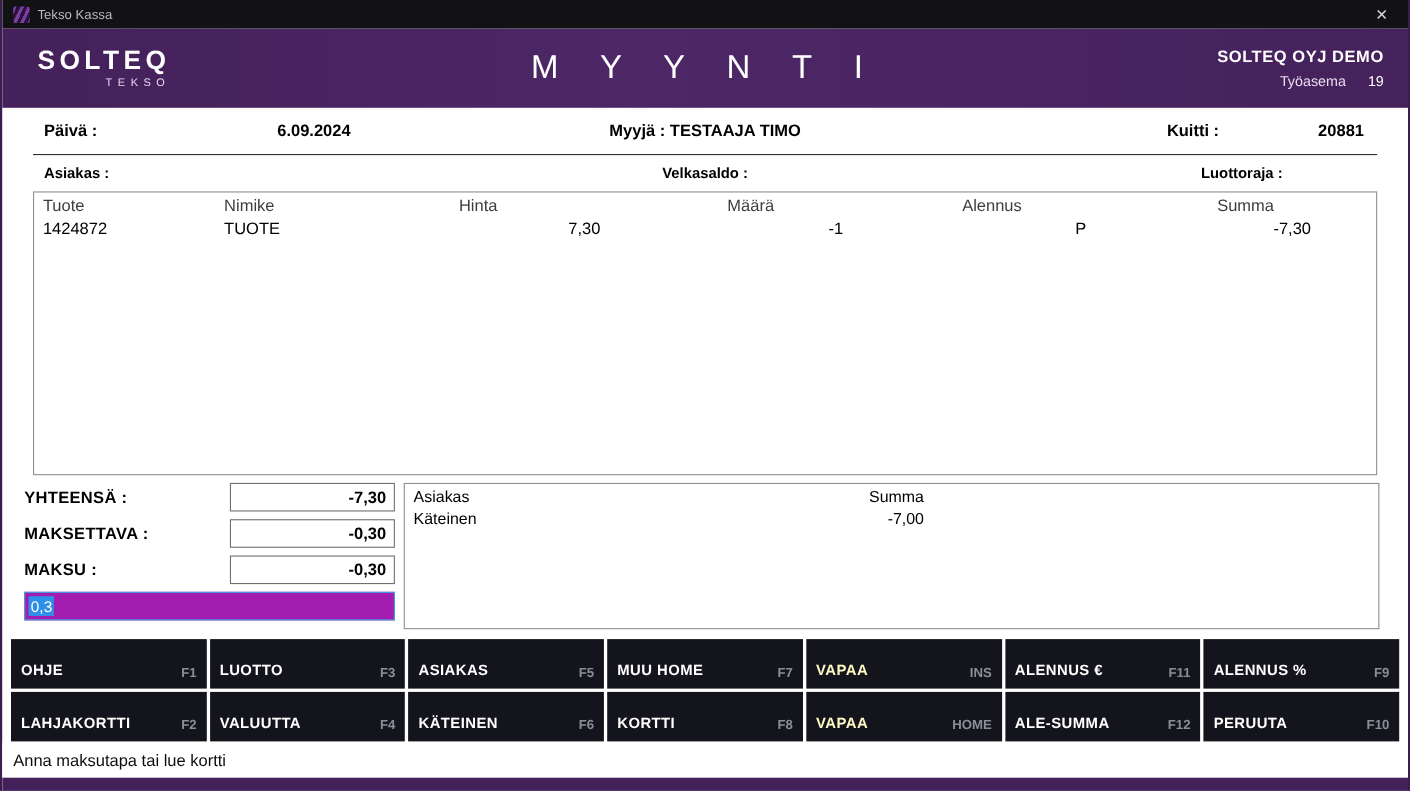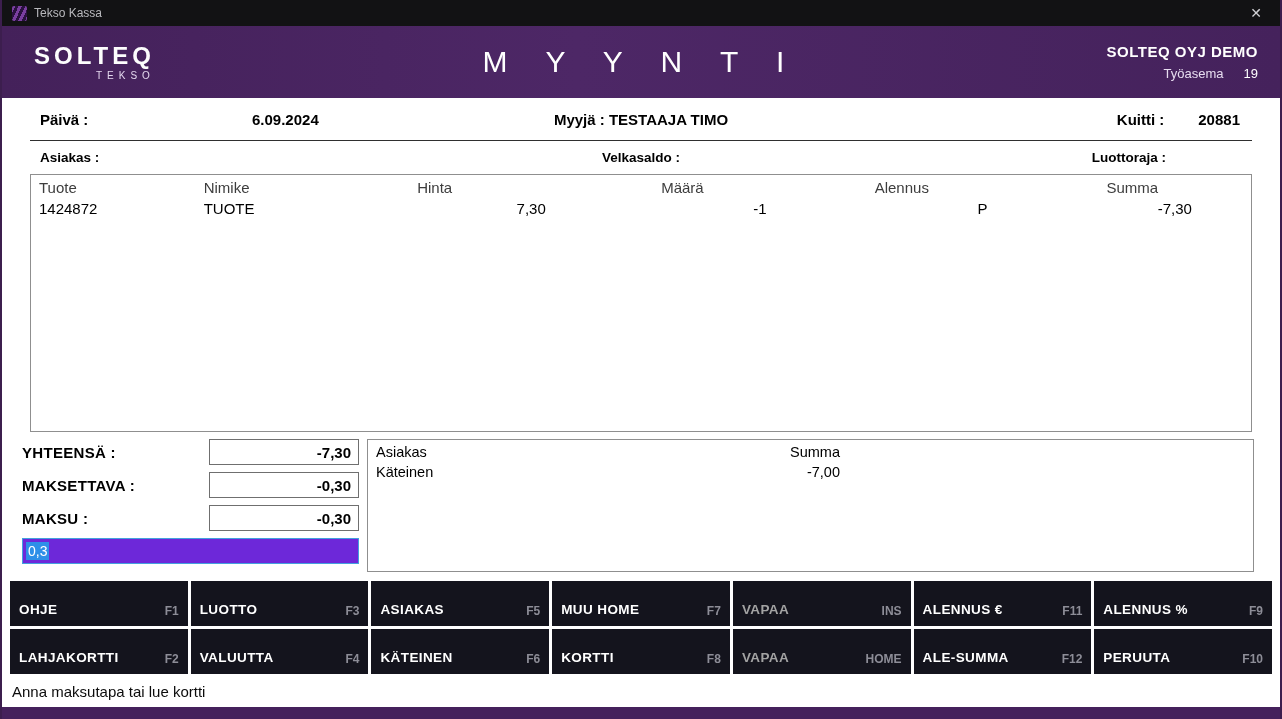--- a/index.html
+++ b/index.html
@@ -53,21 +53,21 @@
   
   .info-row1 {
     flex: 0 0 43px; display: grid; grid-template-columns: 1fr 1fr 1fr;
     align-items: center; font-size: 15px; font-weight: 700; color: #000;
     border-bottom: 1px solid #2f2f2f;
     margin: 0 28px;
   }
   .ir1-left { display: flex; }
   .ir1-left .lbl { width: 222px; padding-left: 10px; }
   .ir1-center { text-align: center; }
-  .ir1-right { display: flex; justify-content: flex-end; gap: 34px; padding-right: 12px; }
+  .ir1-right { display: flex; justify-content: flex-end; gap: 90px; padding-right: 12px; }
   .info-row2 {
     flex: 0 0 33px; display: grid; grid-template-columns: 1fr 1fr 1fr;
     align-items: center; font-size: 13.5px; font-weight: 700; color: #000;
     margin: 0 28px;
   }
   .ir2-left { padding-left: 10px; }
   .ir2-center { text-align: center; }
   .ir2-right { text-align: right; padding-right: 86px; }
   
   .sale-table-wrap {
@@ -90,21 +90,21 @@
   .total-row { display: flex; align-items: center; margin-bottom: 7px; }
   .total-lbl { font-size: 15px; font-weight: 700; letter-spacing: 0.3px; color: #000; }
   .total-field {
     margin-left: auto; width: 150px; height: 26px;
     border: 1px solid #6f6f6f; background: #fff;
     font-size: 15px; font-weight: 700; color: #000;
     text-align: right; padding: 4px 7px 0 0;
   }
   .pay-input {
     margin-top: 6px; width: 100%; height: 26px;
-    border: 1px solid #43a0de; background: #6d28d9;
+    border: 1px solid #43a0de; background: #a21caf;
     font-size: 15px; color: #fff; display: flex; align-items: center;
     padding-left: 3px;
   }
   .pay-input .sel { background: #2e8fe8; color: #fff; padding: 1px 2px; font-size: 14px; }
   .payments {
     flex: 1; border: 1px solid #8f8f8f; background: #fff;
     font-size: 14.5px; color: #000; padding-top: 2px;
   }
   .pay-grid { display: grid; grid-template-columns: 380px 100px 1fr; }
   .pay-grid > div { padding: 2px 8px; white-space: nowrap; }
@@ -119,21 +119,21 @@
   }
   .fn-btn .fn-label {
     position: absolute; left: 9px; bottom: 9px;
     color: #ffffff; font-size: 13.5px; font-weight: 700; letter-spacing: 0.4px;
     white-space: nowrap;
   }
   .fn-btn .fn-key {
     position: absolute; top: 23px; right: 9px;
     color: #8d8d97; font-size: 12px; font-weight: 700;
   }
-  .fn-btn.disabled .fn-label { color: #a3a3a3; }
+  .fn-btn.disabled .fn-label { color: #fef9c3; }
   .fn-btn.disabled { cursor: default; }
   
   .statusbar {
     flex: 1; display: flex; align-items: center;
     font-size: 15px; color: #0c0c0c; padding: 2px 10px 0 10px;
     background: #fff;
   }
   .bottom-strip { flex: 0 0 12px; background: #45215c; }
 </style>
 </head>

